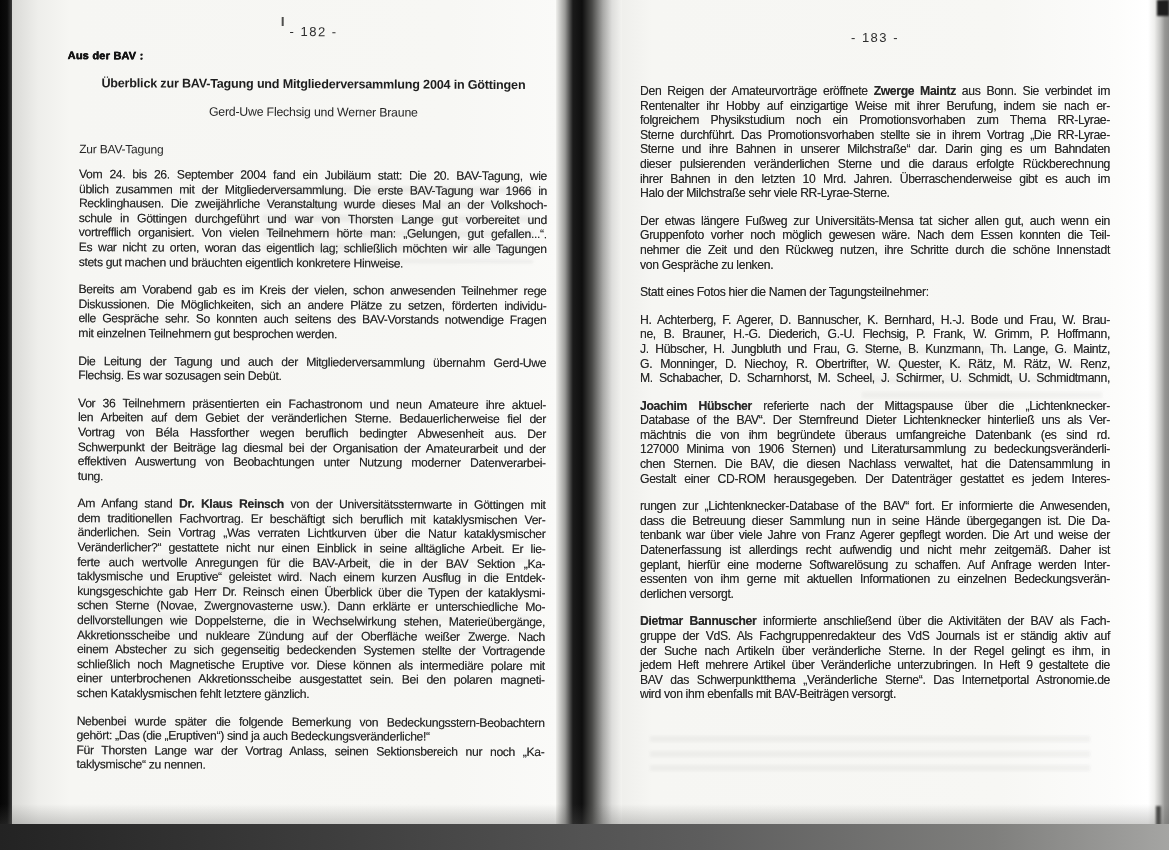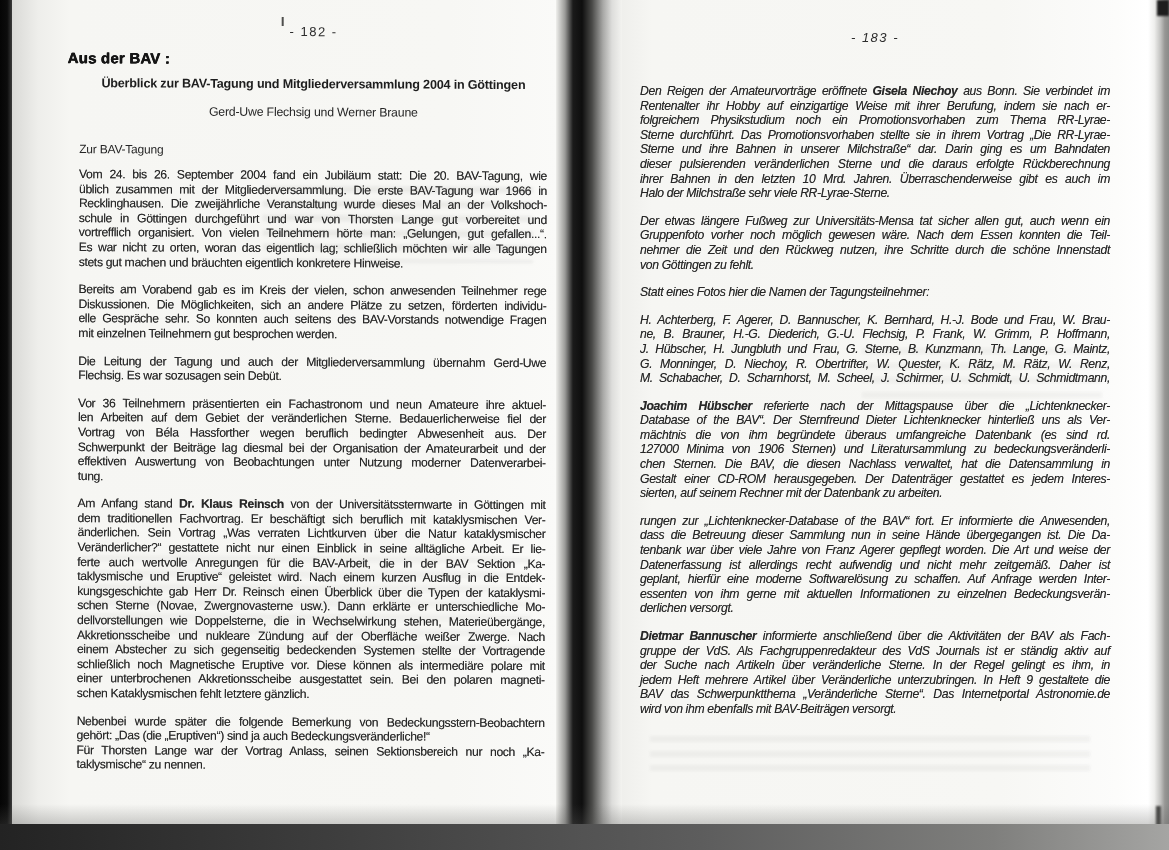--- a/index.html
+++ b/index.html
@@ -19,26 +19,26 @@
   #edge-speck{position:absolute;left:1156px;top:806px;width:5px;height:20px;background:#4a4a48;filter:blur(1px);}
   #bottom-band{position:absolute;left:0;top:824px;width:1169px;height:26px;
     background:linear-gradient(to right,#232323 0,#3f3f3f 30%,#5d5d5d 60%,#7f7f7d 85%,#a5a5a3 100%);}
   #bottom-shadow{position:absolute;left:0;top:804px;width:1169px;height:20px;
     background:linear-gradient(to bottom,rgba(255,255,255,0),rgba(90,90,88,0.28));}
   
   .paper{position:absolute;top:0;height:824px;overflow:hidden;}
   #left-paper{left:12px;width:546px;
     background:linear-gradient(to right,#d9d9d6 0,#eeeeeb 26px,#f6f6f3 58px,#f7f7f4 80%,#fafaf8 100%);}
   #right-paper{left:622px;width:526px;
-    background:linear-gradient(to right,#efefec 0,#f6f6f3 30px,#f7f7f4 72%,#fcfcfb 94%,#ffffff 100%);font-style:italic;}
+    background:linear-gradient(to right,#efefec 0,#f6f6f3 30px,#f7f7f4 72%,#fcfcfb 94%,#ffffff 100%);}
   .page-inner{position:absolute;left:0;top:0;width:100%;height:100%;}
   #left-paper .page-inner{transform:rotate(0.25deg);}
   
   .pageno{position:absolute;font-size:13px;letter-spacing:1.5px;color:#2d2d2d;text-align:center;}
-  .kicker{position:absolute;font-size:15px;font-weight:bold;color:#161616;
+  .kicker{position:absolute;font-size:11px;font-weight:bold;color:#161616;
     text-shadow:0.5px 0 0 #161616, 0 0.3px 0 #161616;letter-spacing:0.2px;}
   .doc-title{position:absolute;font-size:12.6px;font-weight:bold;color:#1d1d1d;text-align:center;letter-spacing:-0.2px;}
   .byline{position:absolute;font-size:12.3px;color:#262626;text-align:center;letter-spacing:-0.2px;}
   .section-heading{position:absolute;font-size:12px;color:#262626;letter-spacing:-0.2px;}
   .body-col{position:absolute;font-size:12.2px;line-height:14.6px;color:#282828;
     letter-spacing:-0.35px;text-shadow:0 0 0.4px rgba(20,20,20,0.55);}
   .para{margin:0 0 13px 0;}
   .line{white-space:nowrap;}
   .line.jl{text-align:justify;text-align-last:justify;}
   .b{font-weight:bold;}
@@ -118,53 +118,52 @@
     </div>
   </div>
 
   <div id="gutter"></div>
 
   <div id="right-paper" class="paper">
     <div class="page-inner">
       <div class="pageno" style="left:18px;top:30px;width:470px;">- 183 -</div>
       <div class="body-col" id="right-body" style="left:18px;top:84px;width:470px;">
           <div class="para">
-            <div class="line jl"><span>Den Reigen der Amateurvorträge eröffnete </span><span class="b">Gisela Niechoy</span><span> aus Bonn. Sie verbindet im</span></div>
+            <div class="line jl"><span>Den Reigen der Amateurvorträge eröffnete </span><span class="b">Zwerge Maintz</span><span> aus Bonn. Sie verbindet im</span></div>
             <div class="line jl"><span>Rentenalter ihr Hobby auf einzigartige Weise mit ihrer Berufung, indem sie nach er-</span></div>
             <div class="line jl"><span>folgreichem Physikstudium noch ein Promotionsvorhaben zum Thema RR-Lyrae-</span></div>
             <div class="line jl"><span>Sterne durchführt. Das Promotionsvorhaben stellte sie in ihrem Vortrag „Die RR-Lyrae-</span></div>
             <div class="line jl"><span>Sterne und ihre Bahnen in unserer Milchstraße“ dar. Darin ging es um Bahndaten</span></div>
             <div class="line jl"><span>dieser pulsierenden veränderlichen Sterne und die daraus erfolgte Rückberechnung</span></div>
             <div class="line jl"><span>ihrer Bahnen in den letzten 10 Mrd. Jahren. Überraschenderweise gibt es auch im</span></div>
             <div class="line"><span>Halo der Milchstraße sehr viele RR-Lyrae-Sterne.</span></div>
           </div>
           <div class="para">
             <div class="line jl"><span>Der etwas längere Fußweg zur Universitäts-Mensa tat sicher allen gut, auch wenn ein</span></div>
             <div class="line jl"><span>Gruppenfoto vorher noch möglich gewesen wäre. Nach dem Essen konnten die Teil-</span></div>
             <div class="line jl"><span>nehmer die Zeit und den Rückweg nutzen, ihre Schritte durch die schöne Innenstadt</span></div>
-            <div class="line"><span>von Göttingen zu fehlt.</span></div>
+            <div class="line"><span>von Gespräche zu lenken.</span></div>
           </div>
           <div class="para">
             <div class="line"><span>Statt eines Fotos hier die Namen der Tagungsteilnehmer:</span></div>
           </div>
           <div class="para">
             <div class="line jl"><span>H. Achterberg, F. Agerer, D. Bannuscher, K. Bernhard, H.-J. Bode und Frau, W. Brau-</span></div>
             <div class="line jl"><span>ne, B. Brauner, H.-G. Diederich, G.-U. Flechsig, P. Frank, W. Grimm, P. Hoffmann,</span></div>
             <div class="line jl"><span>J. Hübscher, H. Jungbluth und Frau, G. Sterne, B. Kunzmann, Th. Lange, G. Maintz,</span></div>
             <div class="line jl"><span>G. Monninger, D. Niechoy, R. Obertrifter, W. Quester, K. Rätz, M. Rätz, W. Renz,</span></div>
             <div class="line jl"><span>M. Schabacher, D. Scharnhorst, M. Scheel, J. Schirmer, U. Schmidt, U. Schmidtmann,</span></div>
           </div>
           <div class="para">
             <div class="line jl"><span class="b">Joachim Hübscher</span><span> referierte nach der Mittagspause über die „Lichtenknecker-</span></div>
             <div class="line jl"><span>Database of the BAV“. Der Sternfreund Dieter Lichtenknecker hinterließ uns als Ver-</span></div>
             <div class="line jl"><span>mächtnis die von ihm begründete überaus umfangreiche Datenbank (es sind rd.</span></div>
             <div class="line jl"><span>127000 Minima von 1906 Sternen) und Literatursammlung zu bedeckungsveränderli-</span></div>
             <div class="line jl"><span>chen Sternen. Die BAV, die diesen Nachlass verwaltet, hat die Datensammlung in</span></div>
             <div class="line jl"><span>Gestalt einer CD-ROM herausgegeben. Der Datenträger gestattet es jedem Interes-</span></div>
-            <div class="line"><span>sierten, auf seinem Rechner mit der Datenbank zu arbeiten.</span></div>
           </div>
           <div class="para">
             <div class="line jl"><span>rungen zur „Lichtenknecker-Database of the BAV“ fort. Er informierte die Anwesenden,</span></div>
             <div class="line jl"><span>dass die Betreuung dieser Sammlung nun in seine Hände übergegangen ist. Die Da-</span></div>
             <div class="line jl"><span>tenbank war über viele Jahre von Franz Agerer gepflegt worden. Die Art und weise der</span></div>
             <div class="line jl"><span>Datenerfassung ist allerdings recht aufwendig und nicht mehr zeitgemäß. Daher ist</span></div>
             <div class="line jl"><span>geplant, hierfür eine moderne Softwarelösung zu schaffen. Auf Anfrage werden Inter-</span></div>
             <div class="line jl"><span>essenten von ihm gerne mit aktuellen Informationen zu einzelnen Bedeckungsverän-</span></div>
             <div class="line"><span>derlichen versorgt.</span></div>
           </div>

